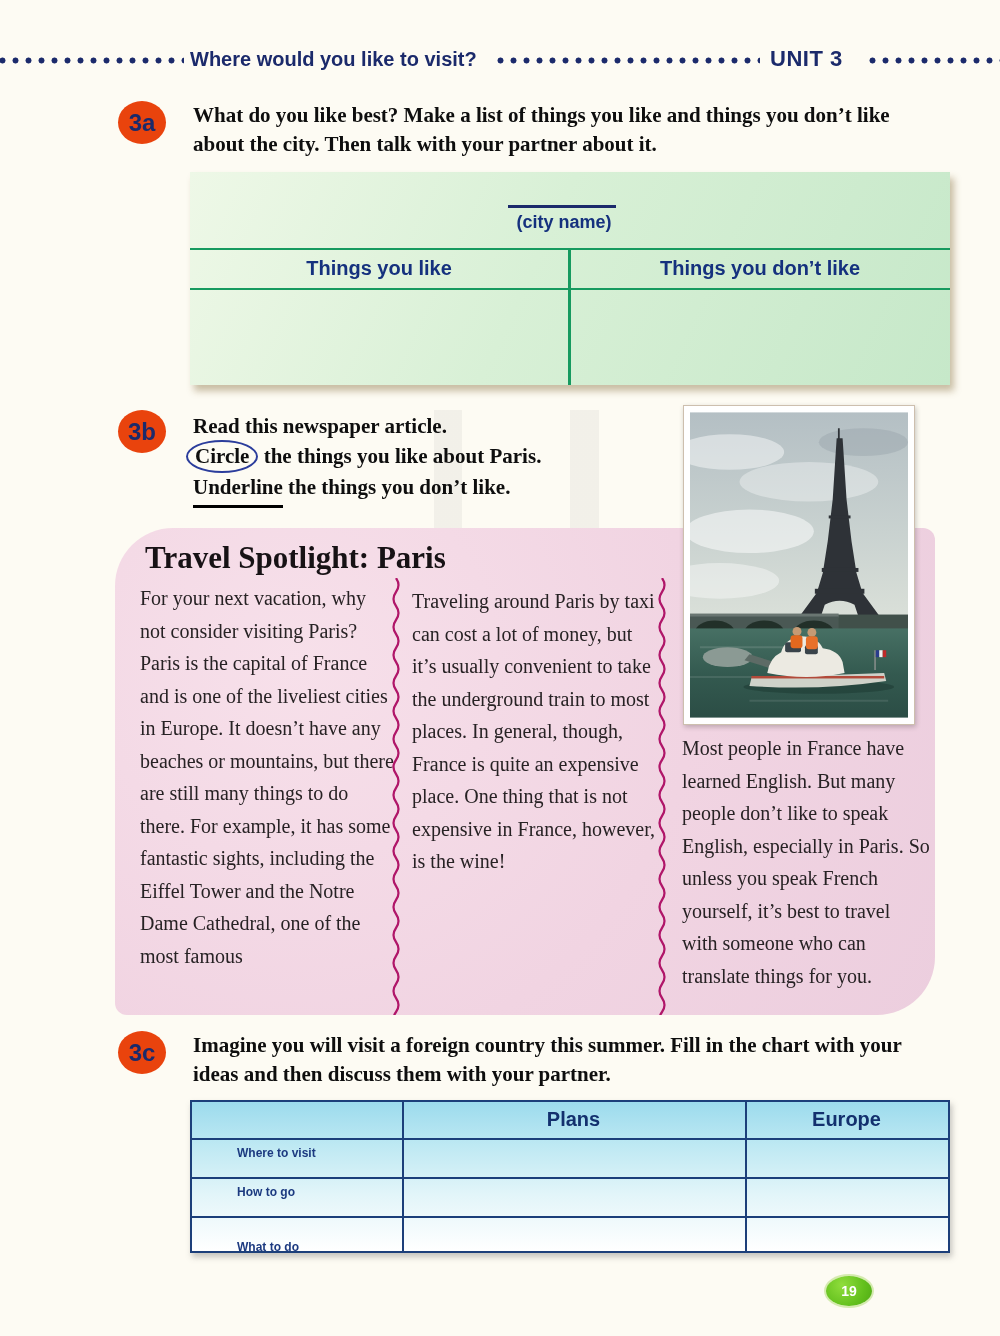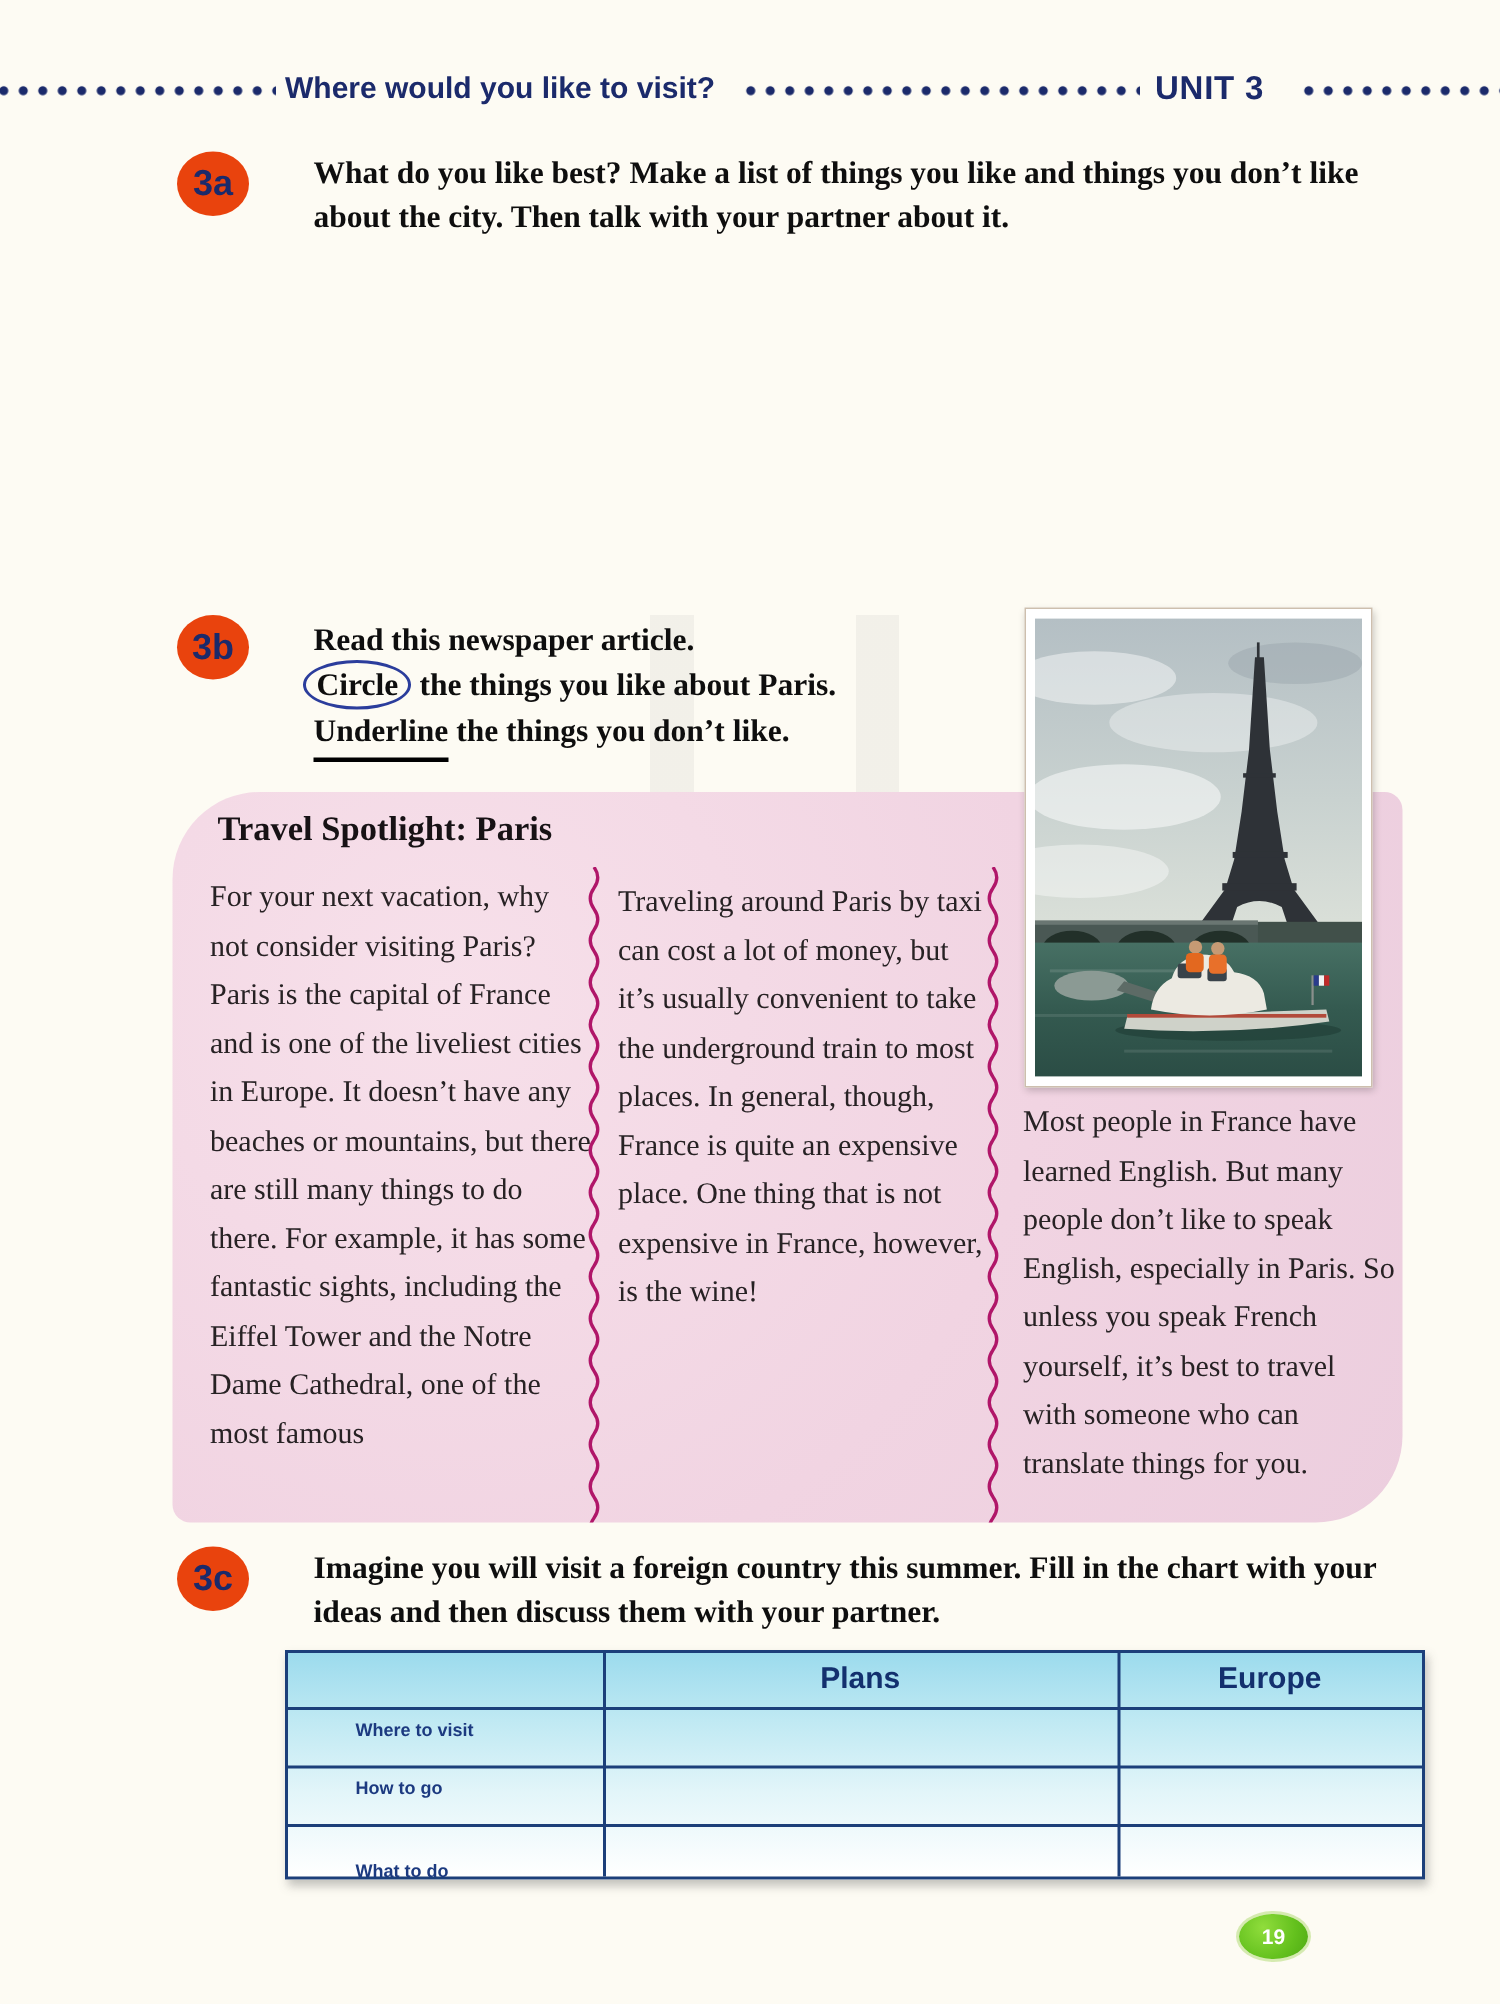--- a/index.html
+++ b/index.html
@@ -13,21 +13,21 @@
         background-size:13px 9px;background-position:left center;background-repeat:repeat-x;}
   .hdr-title{position:absolute;left:190px;top:48px;font-family:"Liberation Sans",sans-serif;
              font-size:20px;font-weight:600;color:#1b2a6b;}
   .hdr-unit{position:absolute;left:770px;top:46px;font-family:"Liberation Sans",sans-serif;
             font-size:22px;font-weight:800;letter-spacing:.5px;color:#1b2a6b;}
 
   
   .badge{position:absolute;width:48px;height:43px;border-radius:50%;background:#e9430d;
          display:flex;align-items:center;justify-content:center;
          font-family:"Liberation Sans",sans-serif;font-weight:700;font-size:24px;color:#1b2a6b;}
-  .instr{position:absolute;left:193px;font-weight:700;font-size:21px;line-height:29px;color:#0e0e0e;margin-left:16px;}
+  .instr{position:absolute;left:193px;font-weight:700;font-size:21px;line-height:29px;color:#0e0e0e;}
 
   
   .circled{display:inline-block;border:2.5px solid #2b3d9c;border-radius:50%;padding:0 7px 1px 7px;margin-left:-7px;}
   .underlined{display:inline-block;border-bottom:3px solid #000;padding-bottom:4px;}
 
   
   .city-table{left:190px;top:172px;width:760px;height:213px;
       background:linear-gradient(115deg,#eef8e7 0%,#d8f0d6 45%,#c6e8c9 100%);
       box-shadow:4px 6px 7px rgba(115,90,35,.38);}
   .cn-line{position:absolute;left:318px;top:33px;width:108px;border-top:3px solid #1b2a6b;}
@@ -41,21 +41,21 @@
   
   .watermark{left:340px;top:410px;width:360px;height:300px;pointer-events:none;
     background:
       linear-gradient(90deg,transparent 26%,rgba(0,0,0,.045) 26%,rgba(0,0,0,.045) 34%,transparent 34%,transparent 64%,rgba(0,0,0,.045) 64%,rgba(0,0,0,.045) 72%,transparent 72%),
       linear-gradient(0deg,transparent 46%,rgba(0,0,0,.04) 46%,rgba(0,0,0,.04) 56%,transparent 56%);}
 
   
   .article-panel{left:115px;top:528px;width:820px;height:487px;
       border-radius:58px 12px 58px 12px;
       background:radial-gradient(circle at 22% 28%,#f7e0ea 0%,#f1d4e2 55%,#eccede 100%);}
-  .art-title{position:absolute;left:30px;top:12px;font-weight:700;font-size:23px;color:#171215;}
+  .art-title{position:absolute;left:30px;top:12px;font-weight:700;font-size:31px;color:#171215;}
   .art-col{position:absolute;font-size:20px;line-height:32.5px;color:#272224;}
   .art-col p{margin:0 0 14px 0;}
   .wavy{position:absolute;width:12px;overflow:hidden;}
 
   
   .photo{left:683px;top:405px;width:232px;height:320px;background:#fff;
       border:1px solid #cdbfae;box-sizing:border-box;padding:6px;
       box-shadow:1px 2px 5px rgba(0,0,0,.22);}
   .photo svg{display:block;width:218px;height:306px;}
 
@@ -85,20 +85,31 @@
 
   <div class="dots" style="left:-4px;width:188px;"></div>
   <div class="hdr-title">Where would you like to visit?</div>
   <div class="dots" style="left:494px;width:266px;"></div>
   <div class="hdr-unit">UNIT 3</div>
   <div class="dots" style="left:866px;width:138px;"></div>
 
   <div class="badge" style="left:118px;top:101px;">3a</div>
   <div class="instr" style="top:101px;width:712px;">What do you like best? Make a list of things you like and things you don’t like about the city. Then talk with your partner about it.</div>
 
+  <div class="abs city-table">
+    <div class="cn-line"></div>
+    <div class="cn-text">(city name)</div>
+    <div class="ct-hline" style="top:76px;"></div>
+    <div class="ct-hline" style="top:116px;"></div>
+    <div class="ct-vline"></div>
+    <div class="ct-head" style="left:0;width:378px;">Things you like</div>
+    <div class="ct-head" style="left:380px;right:0;">Things you don’t like</div>
+    <div style="position:absolute;left:0;top:118px;bottom:0;width:378px;"></div>
+    <div style="position:absolute;left:380px;top:118px;bottom:0;right:0;"></div>
+  </div>
 
   <div class="badge" style="left:118px;top:410px;">3b</div>
   <div class="instr" style="top:412px;width:620px;line-height:28px;">
     <span>Read this newspaper article.</span><br>
     <span class="circled">Circle</span><span> the things you like about Paris.</span><br>
     <span class="underlined">Underline</span><span> the things you don’t like.</span>
   </div>
 
   <div class="abs watermark"></div>
 

